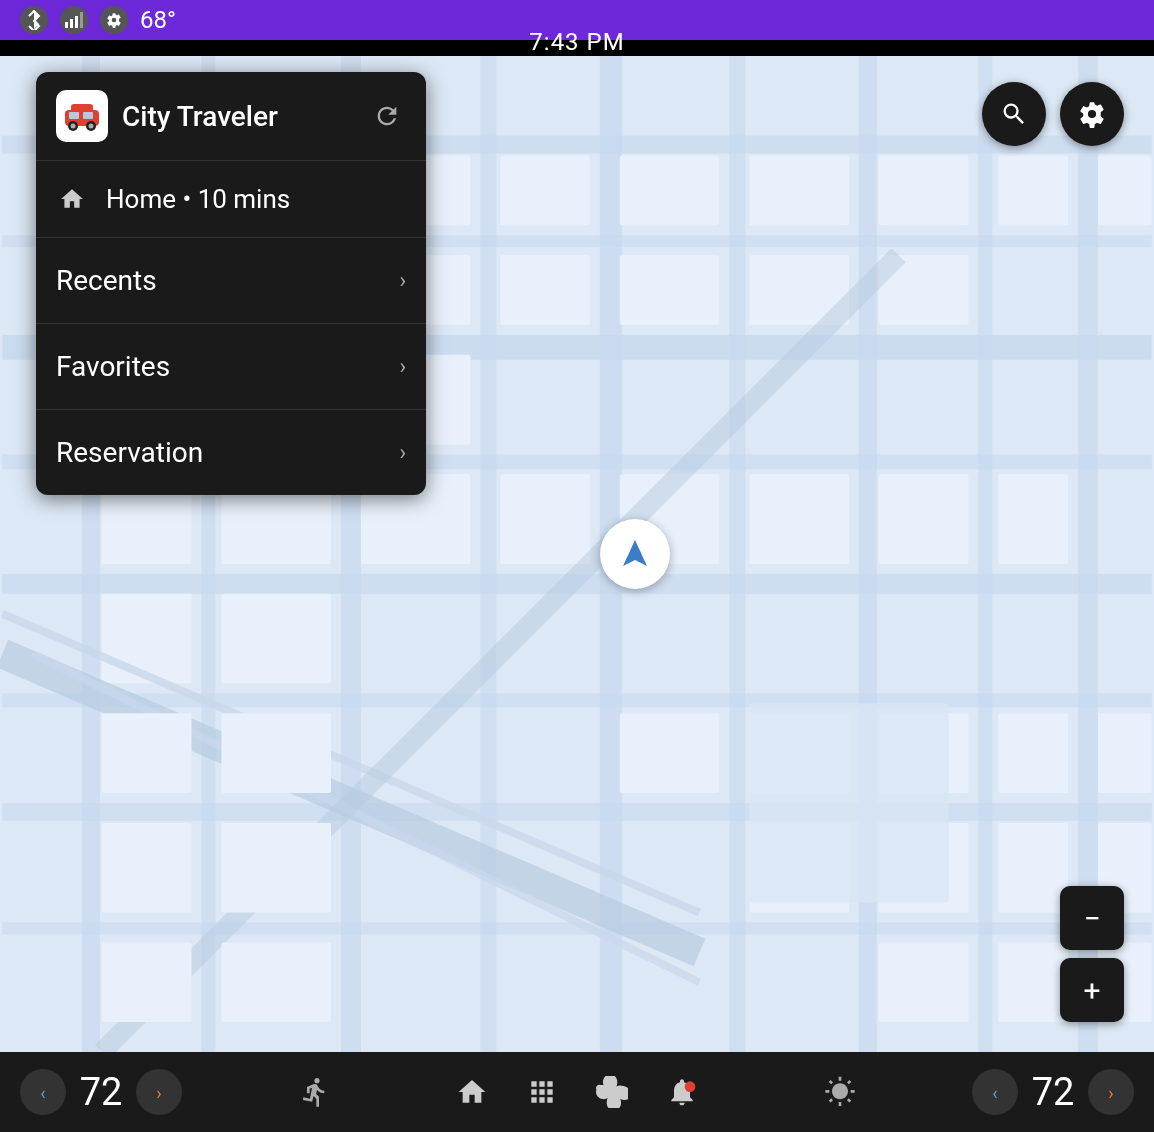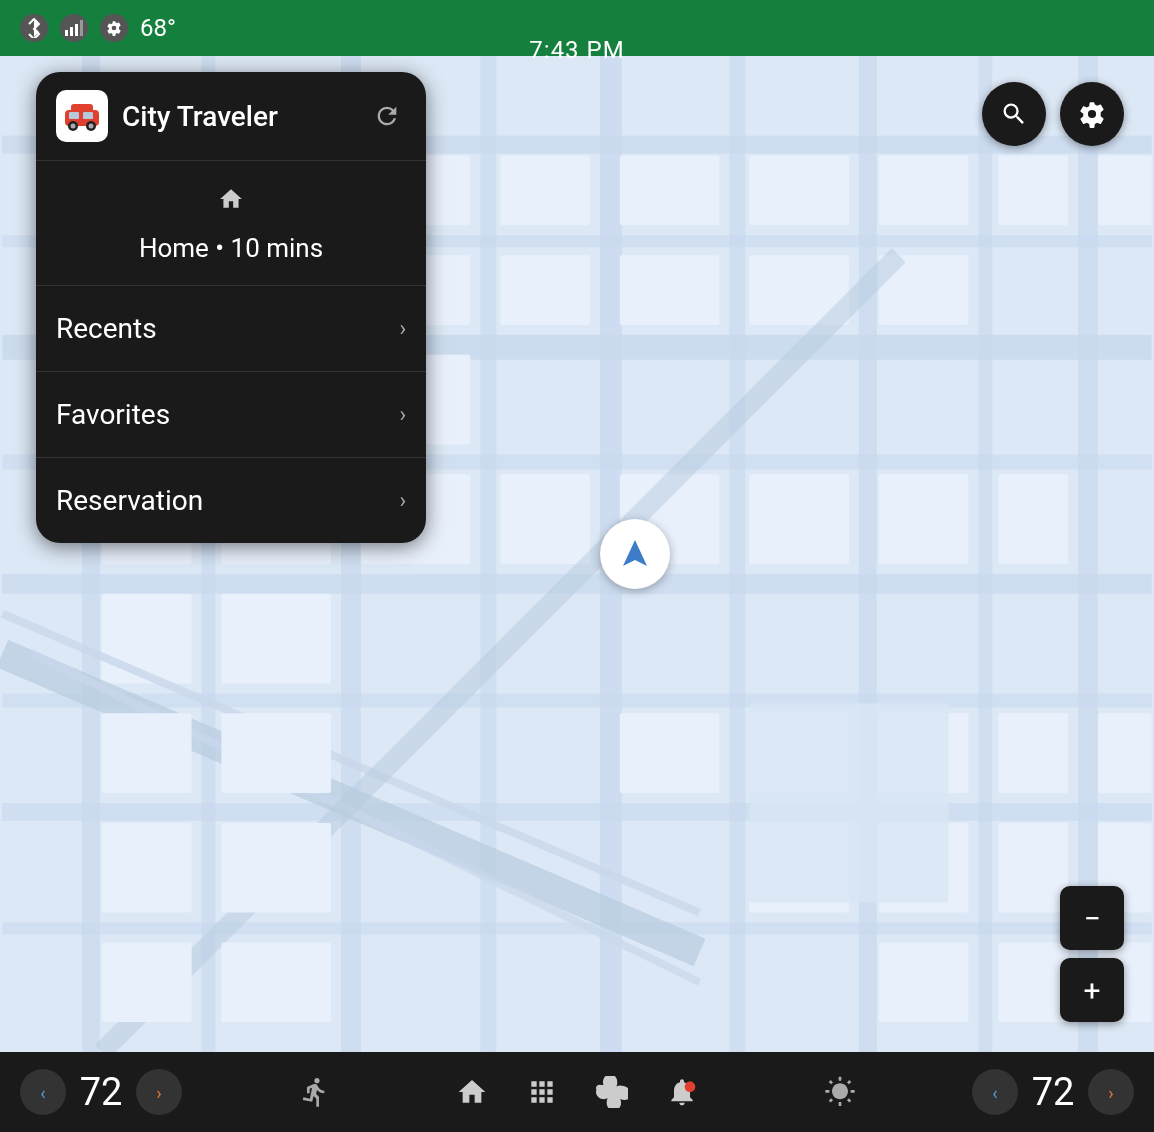--- a/index.html
+++ b/index.html
@@ -9,22 +9,22 @@
       height: 1132px;
       background: #000;
       font-family: 'Roboto', Arial, sans-serif;
       overflow: hidden;
       position: relative;
     }
 
     
     #status-bar {
       width: 100%;
-      height: 56px;
-      background: #15803d;
+      height: 40px;
+      background: #6d28d9;
       display: flex;
       align-items: center;
       justify-content: center;
       position: relative;
       z-index: 10;
     }
 
     #status-bar-time {
       font-size: 24px;
       font-weight: 400;
@@ -70,21 +70,21 @@
       height: 100%;
     }
 
     
     #nav-panel {
       position: absolute;
       top: 72px;
       left: 36px;
       width: 390px;
       background: #1a1a1a;
-      border-radius: 24px;
+      border-radius: 12px;
       overflow: hidden;
       z-index: 20;
       box-shadow: 0 4px 20px rgba(0,0,0,0.5);
     }
 
     #nav-header {
       display: flex;
       align-items: center;
       justify-content: space-between;
       padding: 18px 20px;
@@ -125,21 +125,20 @@
       cursor: pointer;
     }
 
     .nav-item {
       display: flex;
       align-items: center;
       padding: 22px 20px;
       border-bottom: 1px solid #333;
       cursor: pointer;
       gap: 18px;
-      flex-direction: column;
     }
 
     .nav-item-icon {
       width: 32px;
       height: 32px;
       display: flex;
       align-items: center;
       justify-content: center;
       color: #ccc;
       font-size: 22px;

